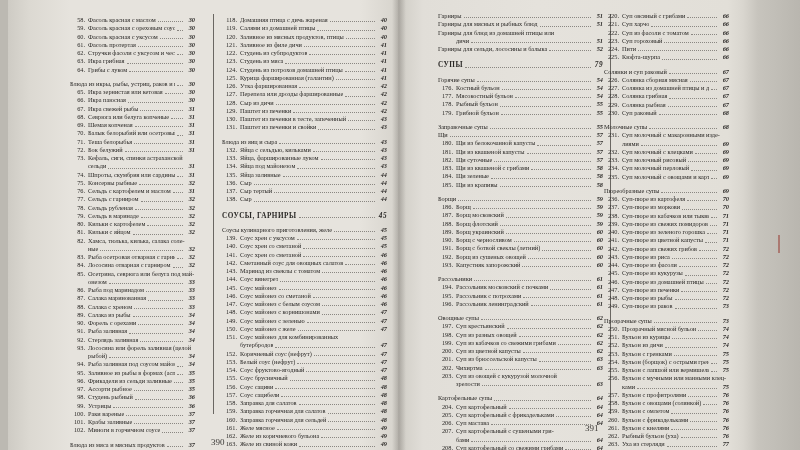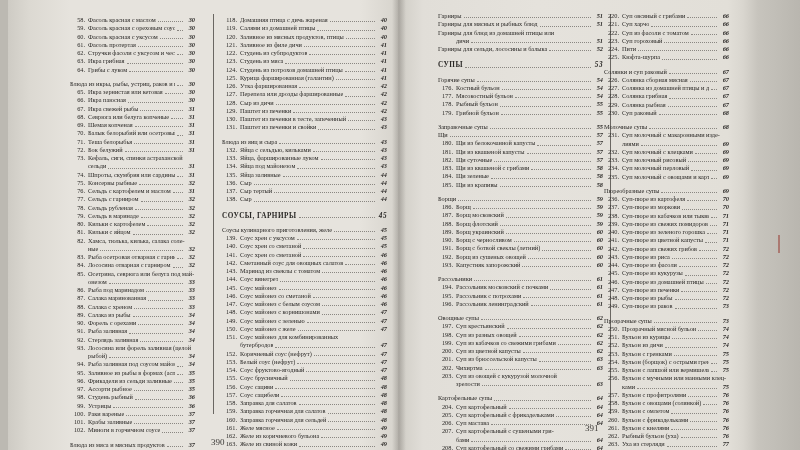--- a/index.html
+++ b/index.html
@@ -667,21 +667,21 @@
         <span class="pg">51</span>
       </div>
       <div class="row plain">
         <span class="txt">Гарниры для сельди, лососины и балыка</span>
         <span class="dots"></span>
         <span class="pg">52</span>
       </div>
       <div class="row major">
         <span class="txt">СУПЫ</span>
         <span class="dots"></span>
-        <span class="pg">53</span>
+        <span class="pg">79</span>
       </div>
       <div class="row head">
         <span class="txt">Горячие супы</span>
         <span class="dots"></span>
         <span class="pg">54</span>
       </div>
       <div class="row item">
         <span class="num">176.</span>
         <span class="txt">Костный бульон</span>
         <span class="dots"></span>

